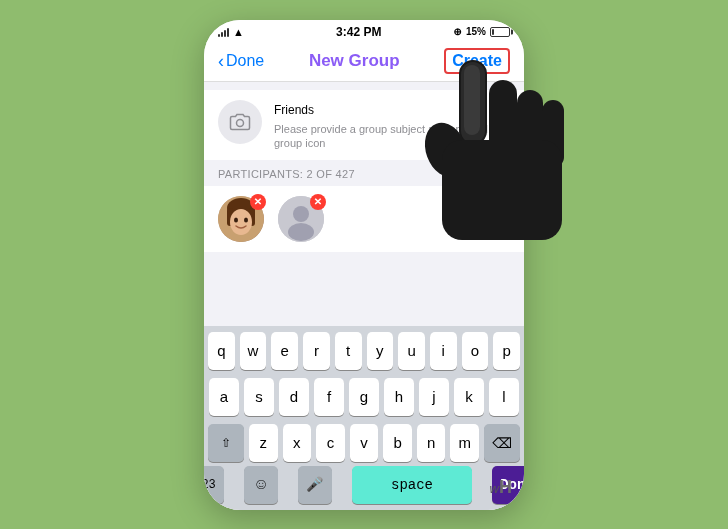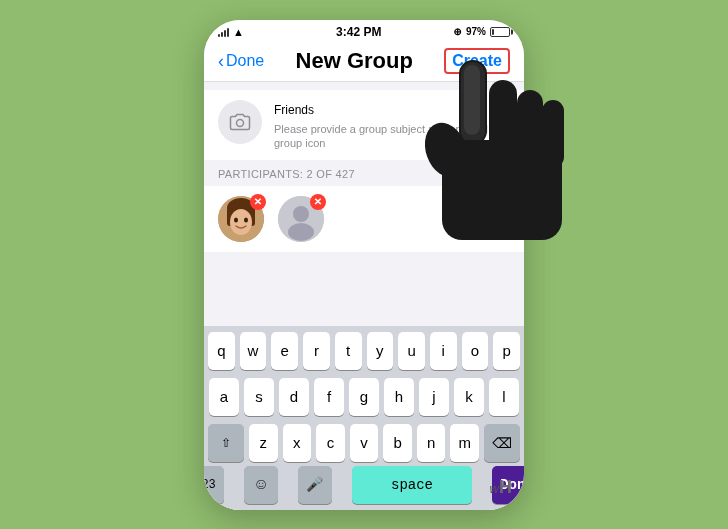--- a/index.html
+++ b/index.html
@@ -87,23 +87,23 @@
       height: 40px;
     }
     .nav-back {
       display: flex;
       align-items: center;
       color: #007aff;
       font-size: 16px;
       gap: 2px;
     }
     .nav-title {
-      font-size: 22px;
+      font-size: 17px;
       font-weight: 600;
-      color: #000000;
+      color: #8b5cf6;
     }
     .nav-create {
       color: #007aff;
       font-size: 16px;
       font-weight: 600;
       border: 2px solid #e53e3e;
       padding: 2px 6px;
       border-radius: 4px;
       color: #007aff;
     }
@@ -331,21 +331,21 @@
           <div class="signal-bar" style="height:3px"></div>
           <div class="signal-bar" style="height:5px"></div>
           <div class="signal-bar" style="height:7px"></div>
           <div class="signal-bar" style="height:9px"></div>
         </div>
         <span style="font-size:11px;">▲</span>
       </div>
       <div class="status-center">3:42 PM</div>
       <div class="status-right">
         <span>⊕</span>
-        <span>97%</span>
+        <span>15%</span>
         <div class="battery">
           <div class="battery-fill"></div>
         </div>
       </div>
     </div>
 
     <div class="nav-bar">
       <div class="nav-back">
         <span style="font-size:18px;">‹</span>
         <span>Done</span>

